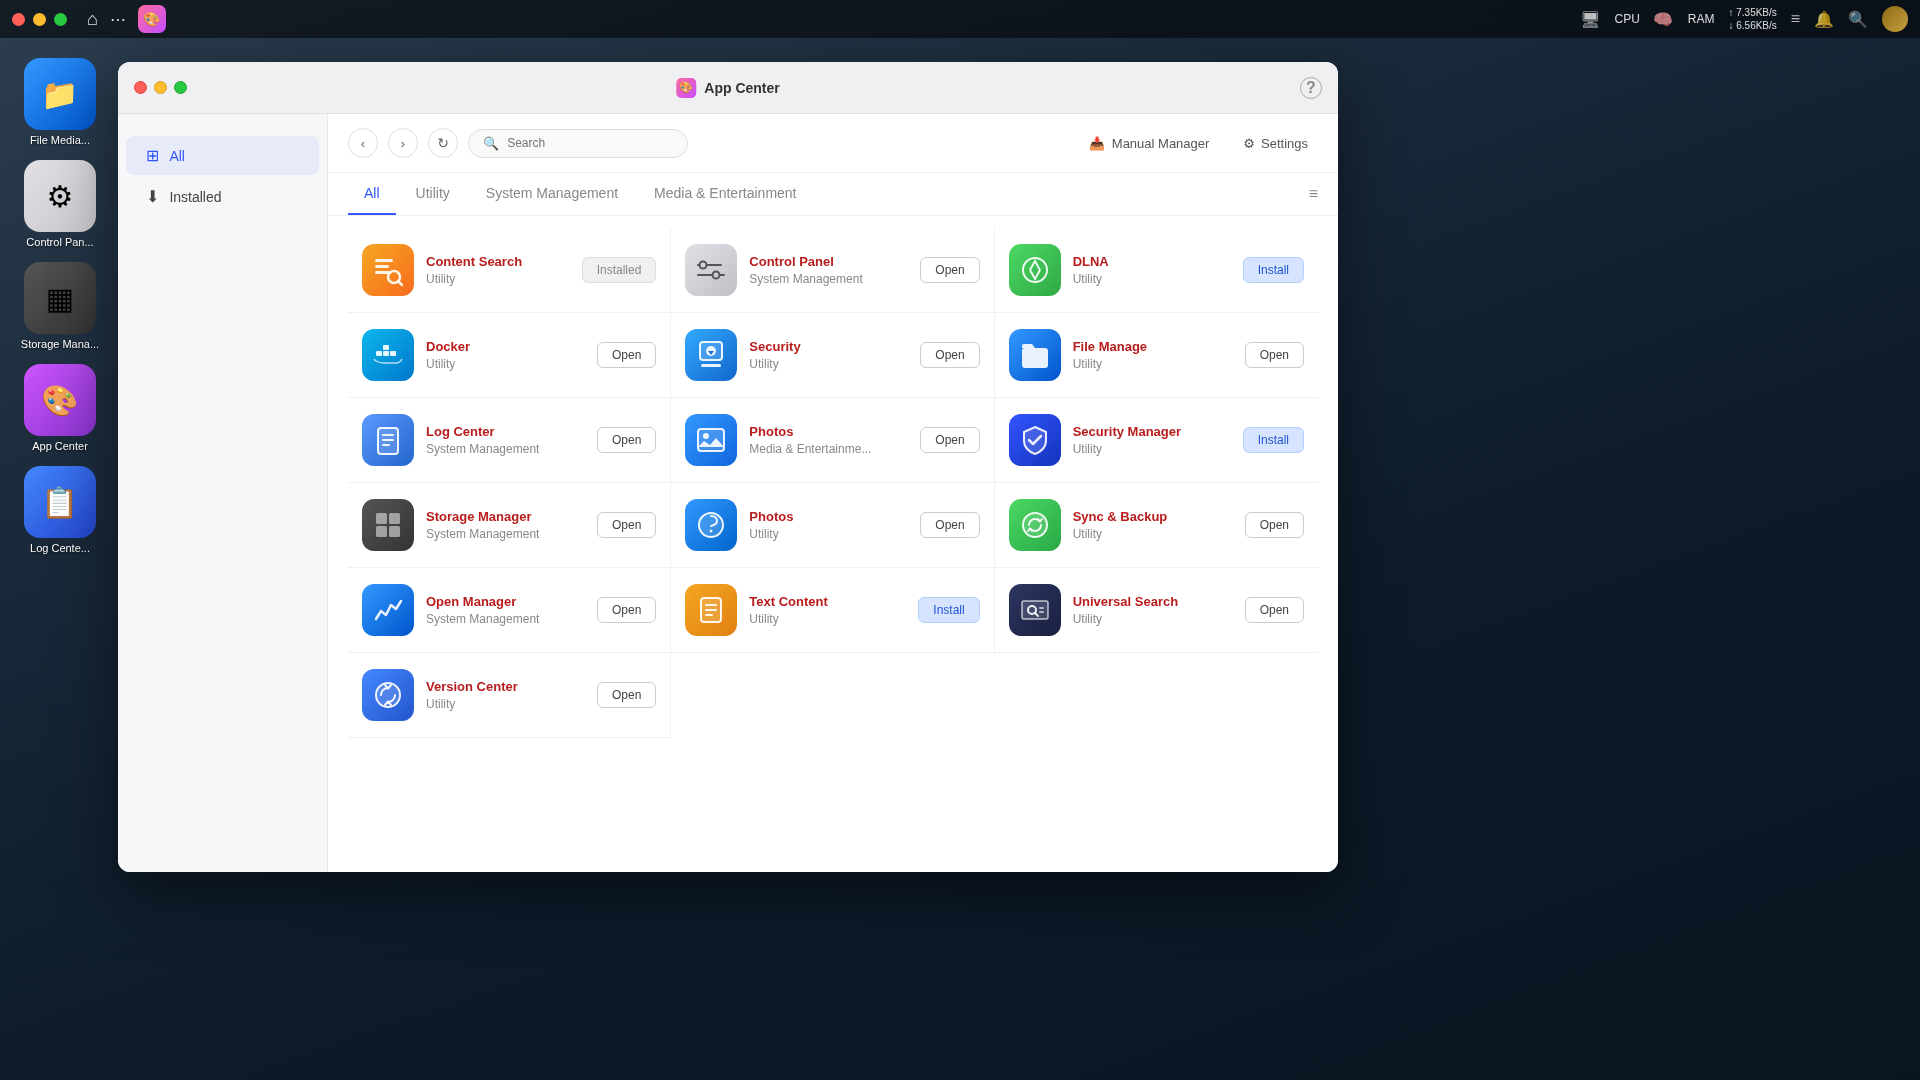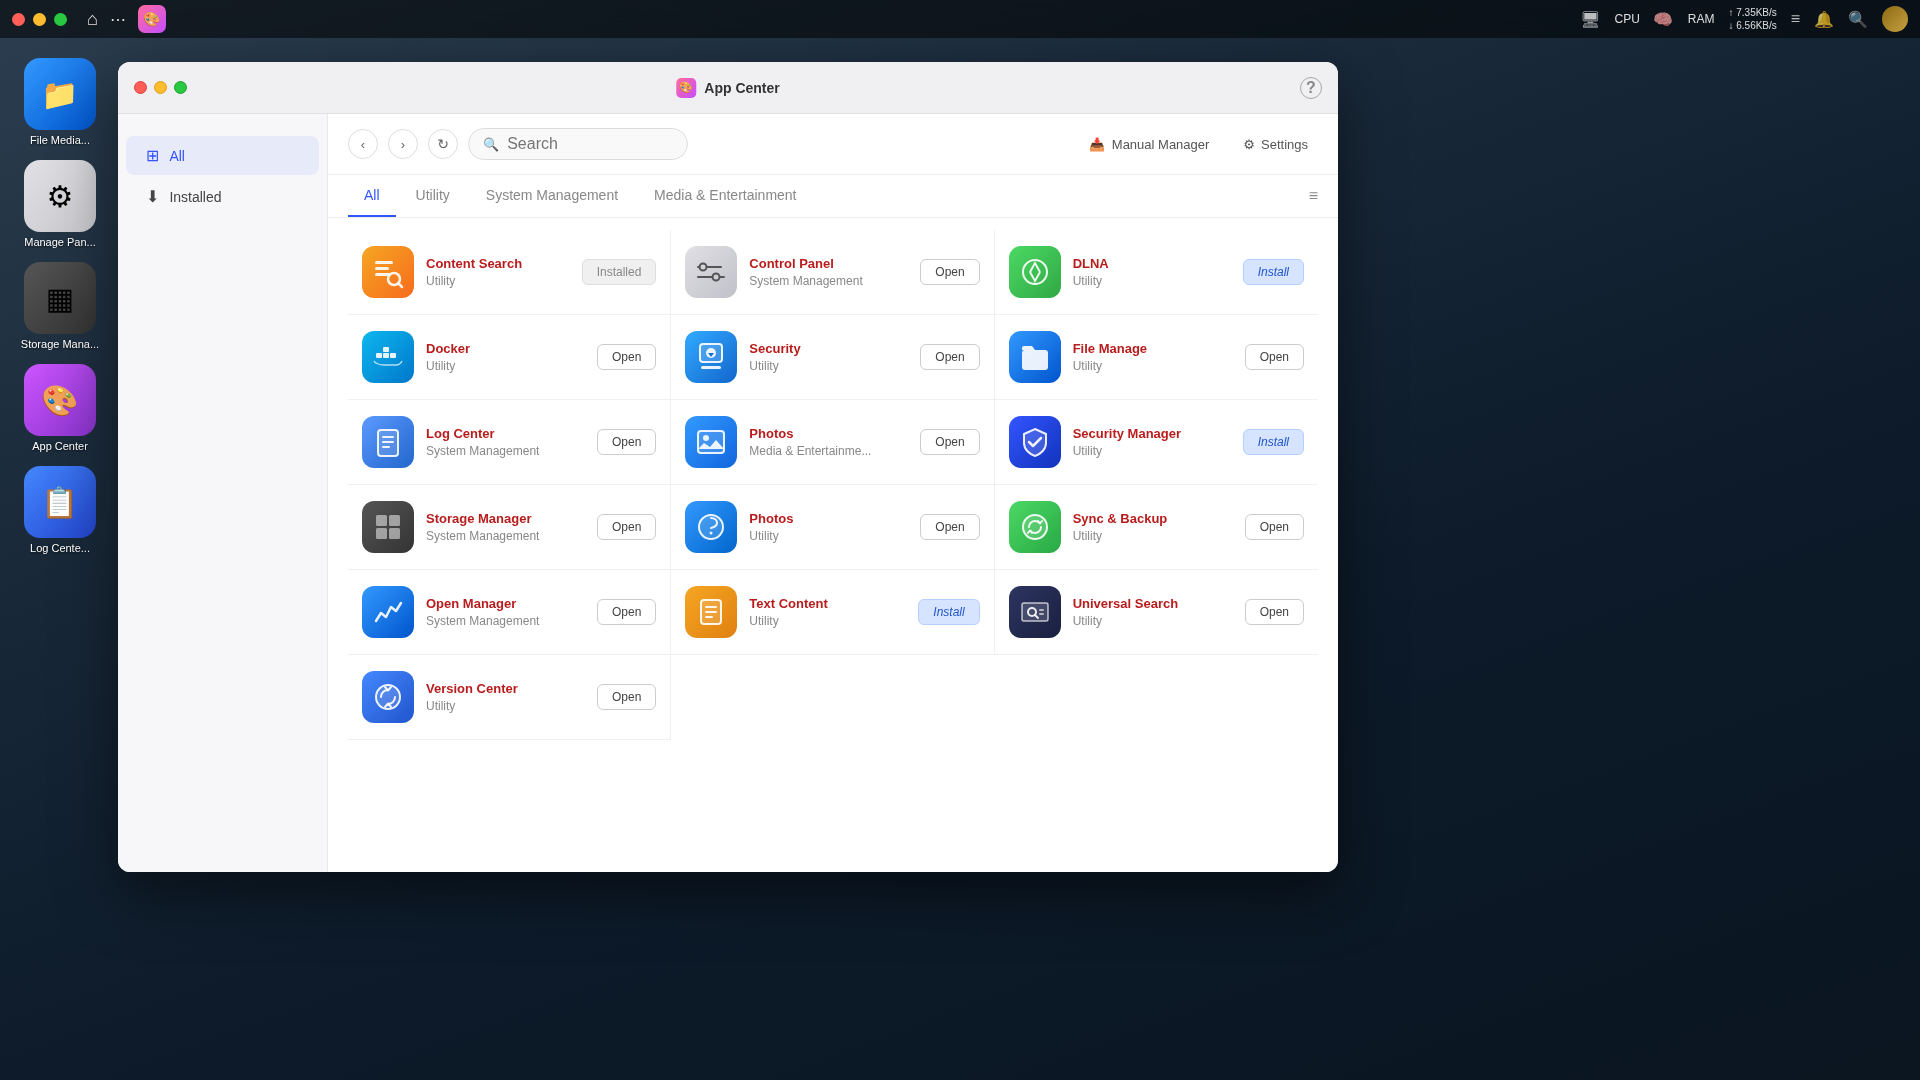--- a/index.html
+++ b/index.html
@@ -195,21 +195,21 @@
     }
     .search-box {
       display: flex; align-items: center; gap: 8px;
       border: 1px solid #ddd; border-radius: 20px;
       padding: 6px 14px;
       background: #f9f9f9;
       width: 220px;
     }
     .search-box input {
       border: none; background: transparent; outline: none;
-      font-size: 16px; color: #333; width: 160px;
+      font-size: 12px; color: #333; width: 160px;
     }
     .search-icon-small { color: #999; font-size: 13px; }
     .toolbar-right {
       margin-left: auto;
       display: flex; align-items: center; gap: 14px;
     }
     .toolbar-manual-install {
       display: flex; align-items: center; gap: 6px;
       font-size: 13px; color: #555; cursor: pointer;
       padding: 5px 10px; border-radius: 6px;
@@ -286,21 +286,20 @@
     }
     .btn-open {
       background: white;
       border: 1px solid #ccc;
       color: #444;
     }
     .btn-install {
       background: #d6e4ff;
       border: 1px solid #b3d0ff;
       color: #2255cc;
-      font-style: italic;
     }
     .btn-installed {
       background: #f0f0f0;
       border: 1px solid #ddd;
       color: #888;
     }
 
     
     .icon-content-search { background: linear-gradient(135deg, #f5a623, #f76b1c); }
     .icon-control-panel { background: linear-gradient(135deg, #e8e8ea, #d0d0d5); }
@@ -353,21 +352,21 @@
   </div>
 </div>
 
 <div class="dock">
   <div class="dock-item">
     <div class="dock-icon" style="background: linear-gradient(135deg, #3399ff, #0055cc);">📁</div>
     <span class="dock-label">File Media...</span>
   </div>
   <div class="dock-item">
     <div class="dock-icon" style="background: linear-gradient(135deg, #e0e0e5, #c8c8cc);">⚙</div>
-    <span class="dock-label">Manage Pan...</span>
+    <span class="dock-label">Control Pan...</span>
   </div>
   <div class="dock-item">
     <div class="dock-icon" style="background: linear-gradient(135deg, #555, #333);">▦</div>
     <span class="dock-label">Storage Mana...</span>
   </div>
   <div class="dock-item">
     <div class="dock-icon" style="background: linear-gradient(135deg, #cc55ff, #8833cc);">🎨</div>
     <span class="dock-label">App Center</span>
   </div>
   <div class="dock-item">

